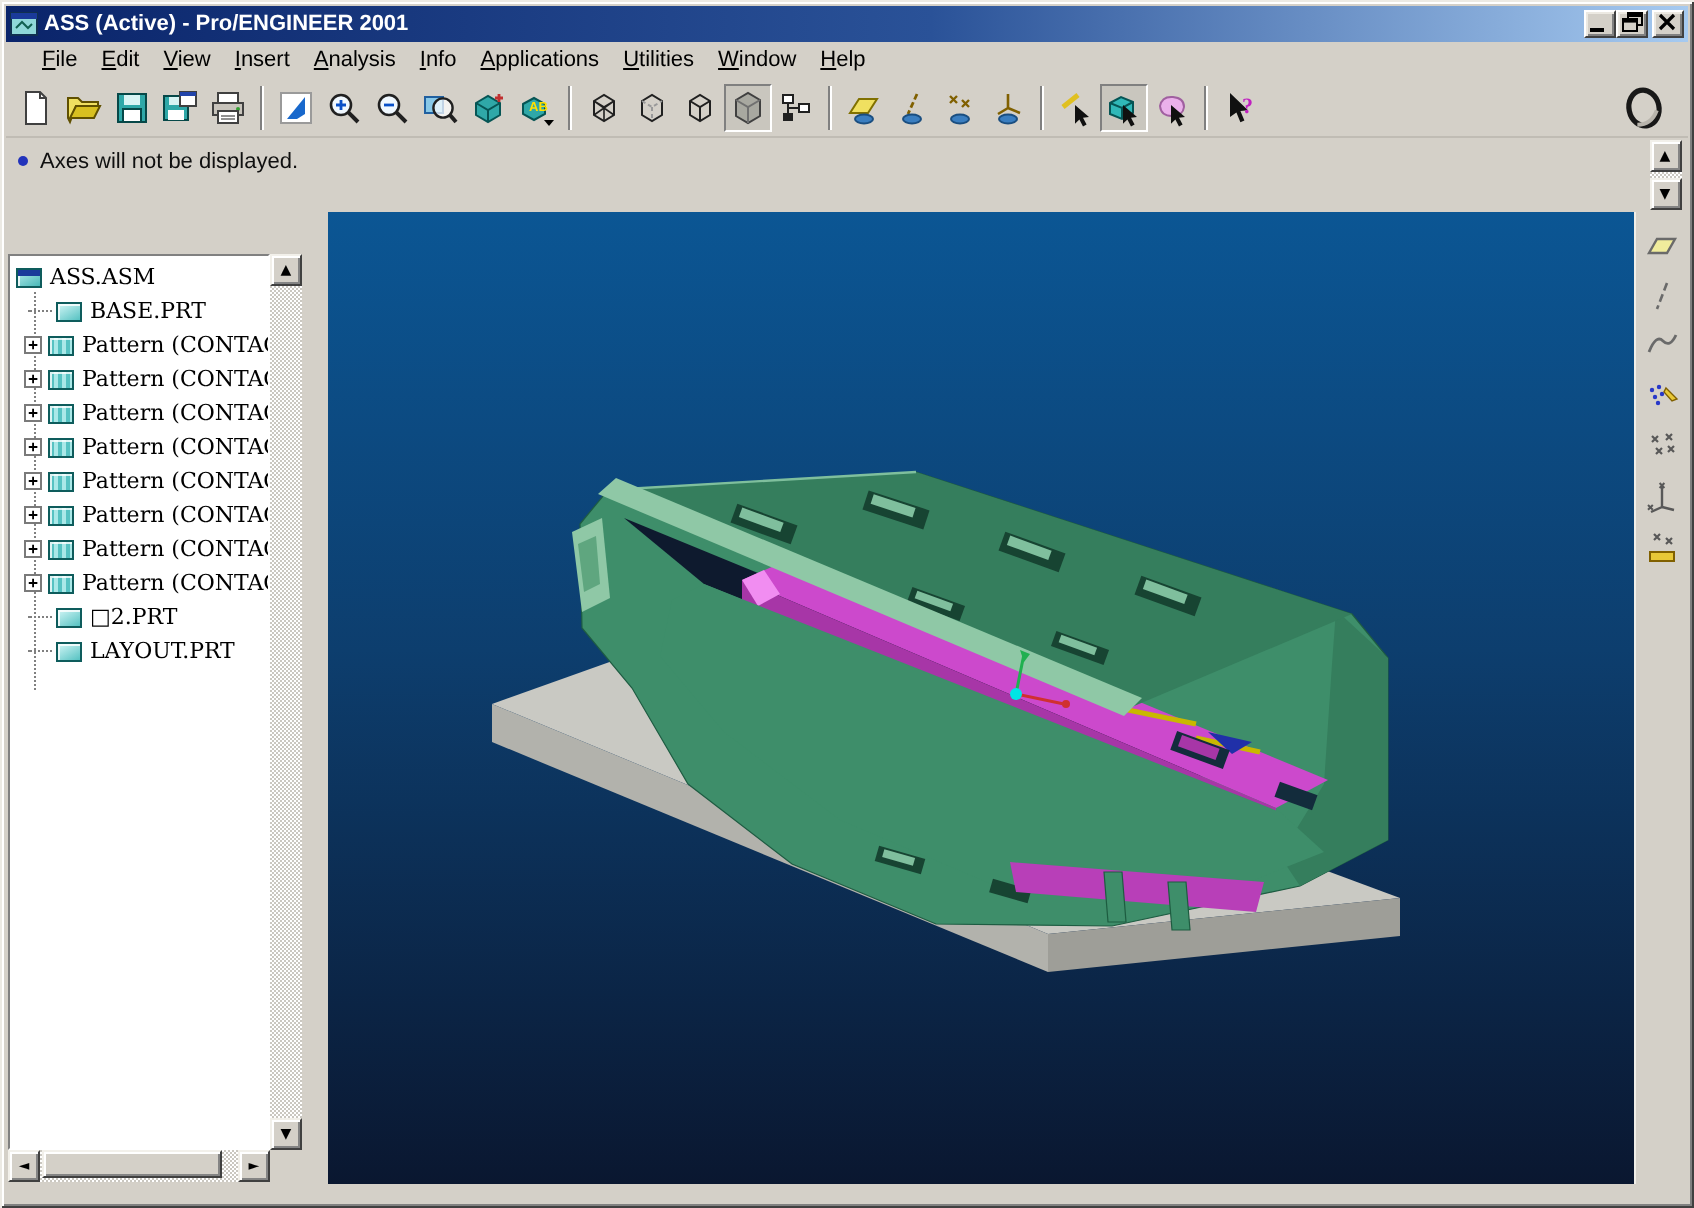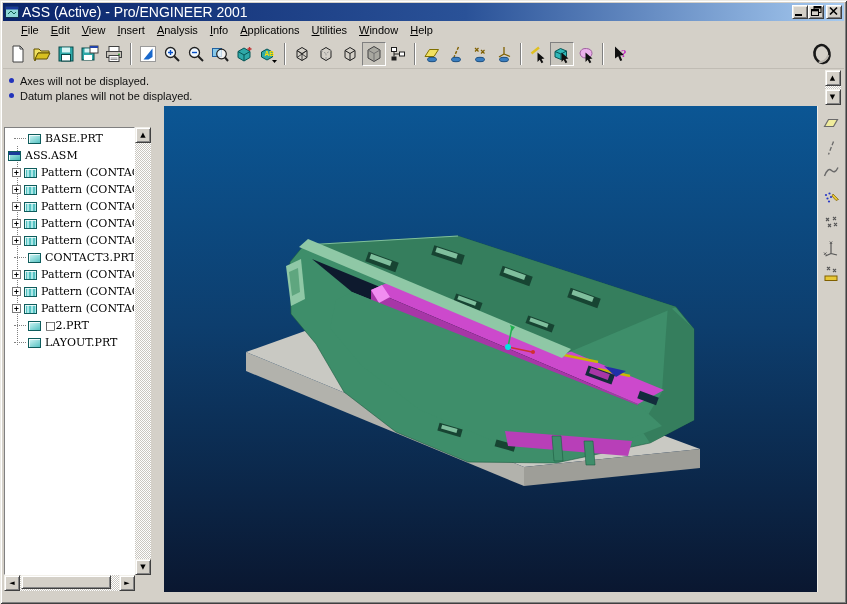--- a/index.html
+++ b/index.html
@@ -3,21 +3,21 @@
 <meta charset="utf-8">
 <style>
   html,body{margin:0;padding:0;background:#808080}
   *{box-sizing:border-box}
   .window{position:relative;width:847px;height:604px;background:#d4d0c8;overflow:hidden;
     font-family:"Liberation Sans",sans-serif;
     box-shadow:inset 1px 1px 0 #eceae4,inset -1px -1px 0 #404040,inset 2px 2px 0 #fff,inset -2px -2px 0 #808080}
   
   .titlebar{position:absolute;left:3px;top:3px;right:3px;height:18px;display:flex;align-items:center;
     gap:3px;padding:0 2px;background:linear-gradient(90deg,#0A246A 0%,#2A5298 55%,#A6CAF0 100%)}
-  .title-text{flex:1;color:#fff;font-size:14px;font-weight:normal;line-height:18px;white-space:nowrap;overflow:hidden}
+  .title-text{flex:1;color:#fff;font-size:11px;font-weight:bold;line-height:18px;white-space:nowrap;overflow:hidden}
   .ctl-btn{width:16px;height:14px;background:#d4d0c8;border:1px solid;border-color:#fff #404040 #404040 #fff;
     box-shadow:inset 1px 1px 0 #ece9e2,inset -1px -1px 0 #808080;display:flex;align-items:center;justify-content:center;padding:0}
   .ctl-btn.close-gap{margin-left:2px}
   
   .menubar{position:absolute;left:3px;top:21px;right:3px;height:18px;display:flex;align-items:center;padding-left:12px}
   .menu-item{font-size:11px;color:#000;padding:2px 6px;white-space:nowrap}
   
   .toolbar{position:absolute;left:3px;top:39px;right:3px;height:30px;display:flex;align-items:center;padding:0 3px;
     border-bottom:1px solid #c0bcb4}
   .tbtn{width:24px;height:24px;display:flex;align-items:center;justify-content:center;border:1px solid transparent;padding:0;background:none}
@@ -348,43 +348,39 @@
           </g>
         </svg>
       </span>
     </div>
 
   <div class="messages">
     <div class="msg-line">
       <span class="msg-bullet"></span>
       <span>Axes will not be displayed.</span>
     </div>
-    <div class="msg-line">
-      <span class="msg-bullet"></span>
-      <span>Datum planes will not be displayed.</span>
-    </div>
     <div class="msg-scroll">
       <button class="sb-btn">▲</button>
       <span class="gap dither"></span>
       <button class="sb-btn">▼</button>
     </div>
   </div>
 
   <div class="tree-white">
     <div class="tree-inner">
       <div class="vline"></div>
-    <div class="trow lvl1">
+    <div class="trow lvl0">
+          <span class="ticon assembly"></span>
+          <span class="tlabel">ASS.ASM</span>
+        </div>
+        <div class="trow lvl1">
           <span class="dash"></span>
           <span class="ticon part"></span>
           <span class="tlabel">BASE.PRT</span>
         </div>
-        <div class="trow lvl0">
-          <span class="ticon assembly"></span>
-          <span class="tlabel">ASS.ASM</span>
-        </div>
         <div class="trow lvl1">
           <span class="plus">+</span>
           <span class="ticon pattern"></span>
           <span class="tlabel">Pattern (CONTACT.PRT</span>
         </div>
         <div class="trow lvl1">
           <span class="plus">+</span>
           <span class="ticon pattern"></span>
           <span class="tlabel">Pattern (CONTACT.PRT</span>
         </div>
@@ -395,25 +391,20 @@
         </div>
         <div class="trow lvl1">
           <span class="plus">+</span>
           <span class="ticon pattern"></span>
           <span class="tlabel">Pattern (CONTACT2.PR</span>
         </div>
         <div class="trow lvl1">
           <span class="plus">+</span>
           <span class="ticon pattern"></span>
           <span class="tlabel">Pattern (CONTACT3.PR</span>
-        </div>
-        <div class="trow lvl1">
-          <span class="dash"></span>
-          <span class="ticon part"></span>
-          <span class="tlabel">CONTACT3.PRT</span>
         </div>
         <div class="trow lvl1">
           <span class="plus">+</span>
           <span class="ticon pattern"></span>
           <span class="tlabel">Pattern (CONTACT3.PR</span>
         </div>
         <div class="trow lvl1">
           <span class="plus">+</span>
           <span class="ticon pattern"></span>
           <span class="tlabel">Pattern (CONTACT4.PR</span>

